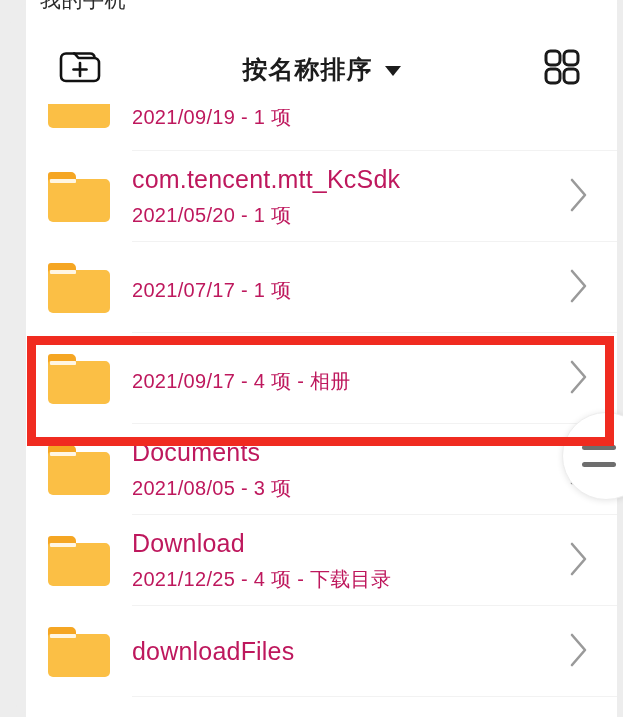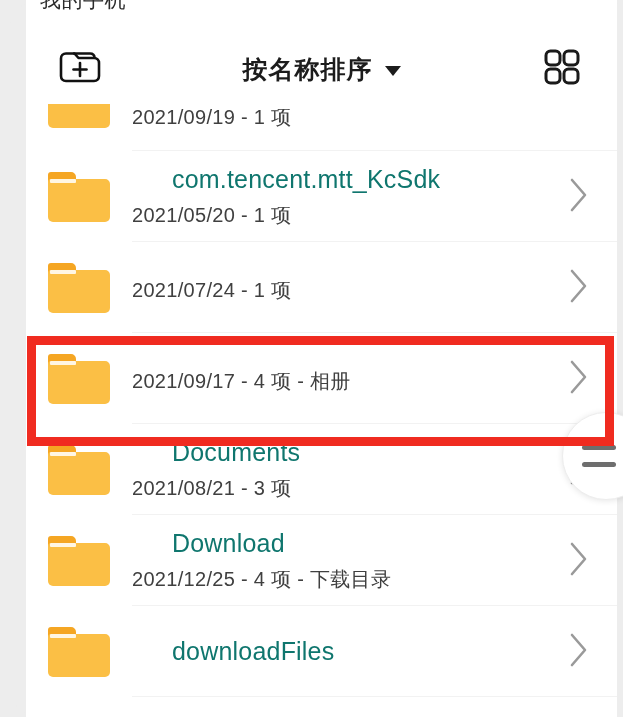--- a/index.html
+++ b/index.html
@@ -178,30 +178,29 @@
     height: 43px;
   }
 
   .row-text {
     flex: 1;
     min-width: 0;
     padding-right: 10px;
   }
   .row-title {
     font-size: 25px;
-    color: #0f766e;
+    color: #be185d;
     line-height: 1.25;
     white-space: nowrap;
     overflow: hidden;
     letter-spacing: 0.2px;
-    margin-left: 40px;
   }
   .row-sub {
     font-size: 20px;
-    color: #404040;
+    color: #be185d;
     line-height: 1.35;
     margin-top: 6px;
     white-space: nowrap;
     letter-spacing: 0.3px;
   }
   .row.partial .row-sub {
     margin-top: 0;
   }
 
   .row-chevron {
@@ -346,21 +345,21 @@
   </div>
         <div class="row">
     <div class="row-icon">
       <span class="folder">
         <span class="tab"></span>
         <span class="body"></span>
         <span class="lip"></span>
       </span>
     </div>
     <div class="row-text">
-      <div class="row-sub">2021/07/24 - 1 项</div>
+      <div class="row-sub">2021/07/17 - 1 项</div>
     </div>
     <div class="row-chevron">
       <span>
         <svg width="26" height="40" viewBox="0 0 26 40" fill="none">
           <path d="M6 5 L19 20 L6 35" stroke="#9a9a9a" stroke-width="2.6" stroke-linecap="round" stroke-linejoin="round"></path>
         </svg>
       </span>
     </div>
     <div class="divider"></div>
   </div>
@@ -387,21 +386,21 @@
         <div class="row">
     <div class="row-icon">
       <span class="folder">
         <span class="tab"></span>
         <span class="body"></span>
         <span class="lip"></span>
       </span>
     </div>
     <div class="row-text">
       <div class="row-title">Documents</div>
-      <div class="row-sub">2021/08/21 - 3 项</div>
+      <div class="row-sub">2021/08/05 - 3 项</div>
     </div>
     <div class="row-chevron">
       <span>
         <svg width="26" height="40" viewBox="0 0 26 40" fill="none">
           <path d="M6 5 L19 20 L6 35" stroke="#9a9a9a" stroke-width="2.6" stroke-linecap="round" stroke-linejoin="round"></path>
         </svg>
       </span>
     </div>
     <div class="divider"></div>
   </div>

